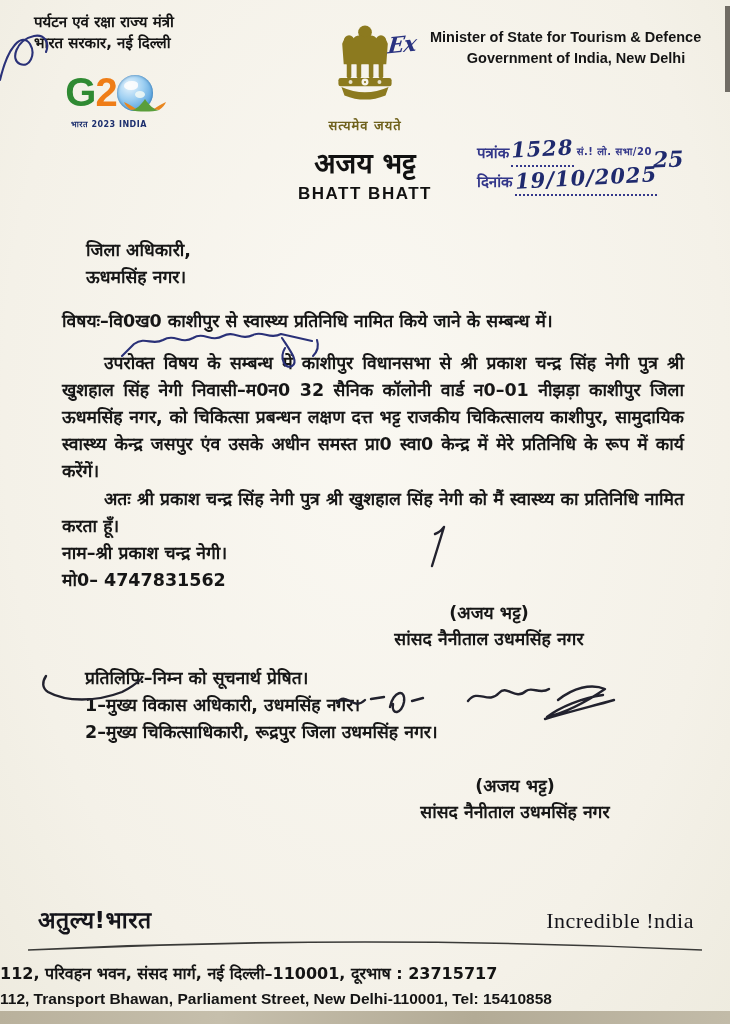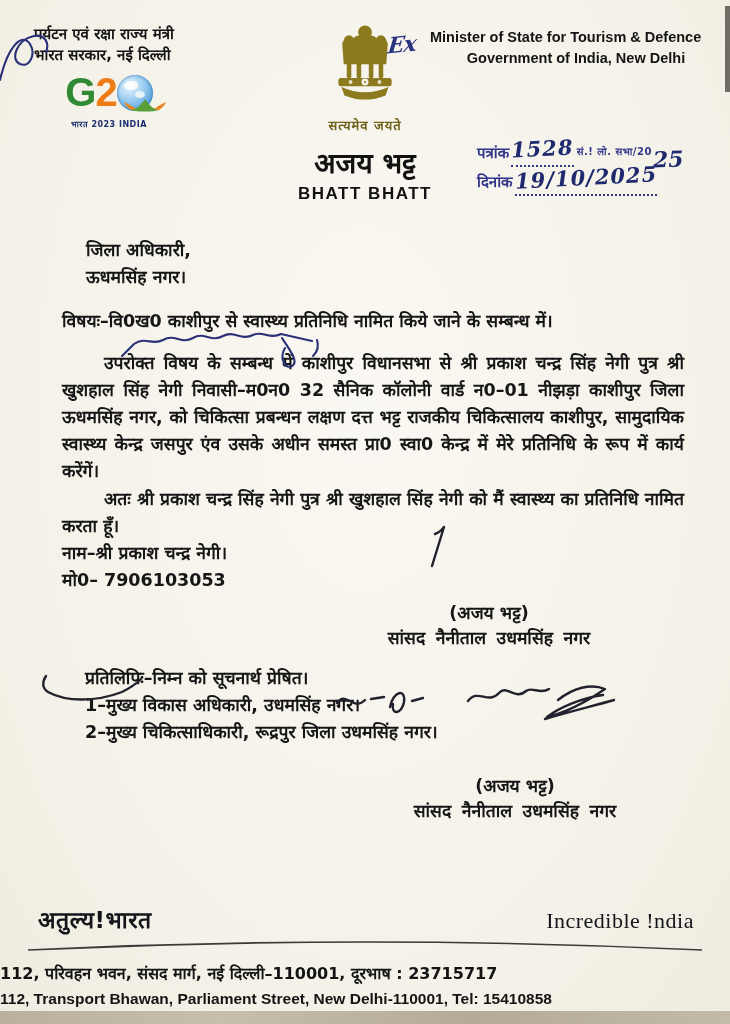--- a/index.html
+++ b/index.html
@@ -4,21 +4,21 @@
 <style>
   html,body{margin:0;padding:0;background:#888;}
   .page{
     position:relative;width:730px;height:1024px;margin:0 auto;
     background:#f6f3ec;
     background-image:radial-gradient(ellipse at 50% 40%, #faf8f2 0%, #f4f1e8 70%, #eeebdf 100%);
     overflow:hidden;
     font-family:"DejaVu Sans",sans-serif;color:#1c1c1c;
   }
   
-  .minister-left{position:absolute;top:24px;left:34px;font-size:15px;font-weight:bold;line-height:1.4;color:#141414;}
+  .minister-left{position:absolute;top:12px;left:34px;font-size:15px;font-weight:bold;line-height:1.4;color:#141414;}
   .minister-right{position:absolute;top:27px;left:430px;width:292px;font-family:"Liberation Sans",sans-serif;font-size:14.5px;font-weight:bold;line-height:1.45;color:#141414;}
   .minister-right .l2{text-align:center;}
   .ex-note{
     position:absolute;left:-42px;top:2px;color:#2a3380;font-size:22px;font-weight:bold;
     font-style:italic;transform:rotate(-6deg) skewX(-12deg);letter-spacing:-1px;
     font-family:"DejaVu Serif",serif;
   }
   .scan-bar{position:absolute;top:6px;right:0;width:5px;height:86px;background:#44403a;opacity:.75;}
 
   .g20{position:absolute;top:70px;left:40px;width:138px;text-align:center;}
@@ -48,21 +48,21 @@
   .hand.year{font-size:22px;transform:rotate(-2deg);display:inline-block;line-height:16px;}
 
   
   .letter{position:absolute;top:237px;left:62px;width:622px;font-size:17.5px;font-weight:bold;line-height:27px;color:#161616;}
   .addressee{margin-left:24px;}
   .subject{margin:17px 0 0 0;}
   .para{margin:15px 0 0 0;text-align:justify;text-indent:42px;}
   .para.p2{margin-top:1px;}
   .plain-line{margin:0;}
   .sig{width:270px;text-align:center;line-height:26px;}
-  .sig .sig-title{white-space:nowrap;font-family:Liberation Mono, monospace;}
+  .sig .sig-title{white-space:nowrap;}
   .sig1{margin:6px 0 0 292px;}
   .sig2{margin:27px 0 0 318px;}
   .copies{margin-top:13px;margin-left:23px;}
   .copies div{line-height:27px;}
 
   
   .brand-row{position:absolute;top:903px;left:38px;right:36px;display:flex;justify-content:space-between;align-items:baseline;color:#14141a;}
   .brand-hi{font-family:"DejaVu Sans",sans-serif;font-size:23px;font-weight:bold;letter-spacing:.5px;}
   .brand-en{font-family:Liberation Serif, serif;font-size:22px;letter-spacing:.5px;}
   .footer-curve{position:absolute;top:938px;left:28px;width:674px;height:14px;}
@@ -152,21 +152,21 @@
       <div>जिला अधिकारी,</div>
       <div>ऊधमसिंह नगर।</div>
     </div>
 
     <p class="subject">विषयः–वि0ख0 काशीपुर से स्वास्थ्य प्रतिनिधि नामित किये जाने के सम्बन्ध में।</p>
 
     <p class="para">उपरोक्त विषय के सम्बन्ध में काशीपुर विधानसभा से श्री प्रकाश चन्द्र सिंह नेगी पुत्र श्री खुशहाल सिंह नेगी निवासी–म0न0 32 सैनिक कॉलोनी वार्ड न0–01 नीझड़ा काशीपुर जिला ऊधमसिंह नगर, को चिकित्सा प्रबन्धन लक्षण दत्त भट्ट राजकीय चिकित्सालय काशीपुर, सामुदायिक स्वास्थ्य केन्द्र जसपुर एंव उसके अधीन समस्त प्रा0 स्वा0 केन्द्र में मेरे प्रतिनिधि के रूप में कार्य करेंगें।</p>
     <p class="para p2">अतः श्री प्रकाश चन्द्र सिंह नेगी पुत्र श्री खुशहाल सिंह नेगी को मैं स्वास्थ्य का प्रतिनिधि नामित करता हूँ।</p>
 
     <p class="plain-line">नाम–श्री प्रकाश चन्द्र नेगी।</p>
-    <p class="plain-line">मो0– 7906103053</p>
+    <p class="plain-line">मो0– 4747831562</p>
 
     <div class="sig sig1">
       <div>(अजय भट्ट)</div>
       <div class="sig-title">सांसद नैनीताल उधमसिंह नगर</div>
     </div>
 
     <div class="copies">
       <div>प्रतिलिपिः–निम्न को सूचनार्थ प्रेषित।</div>
       <div>1–मुख्य विकास अधिकारी, उधमसिंह नगर।</div>
       <div>2–मुख्य चिकित्साधिकारी, रूद्रपुर जिला उधमसिंह नगर।</div>

